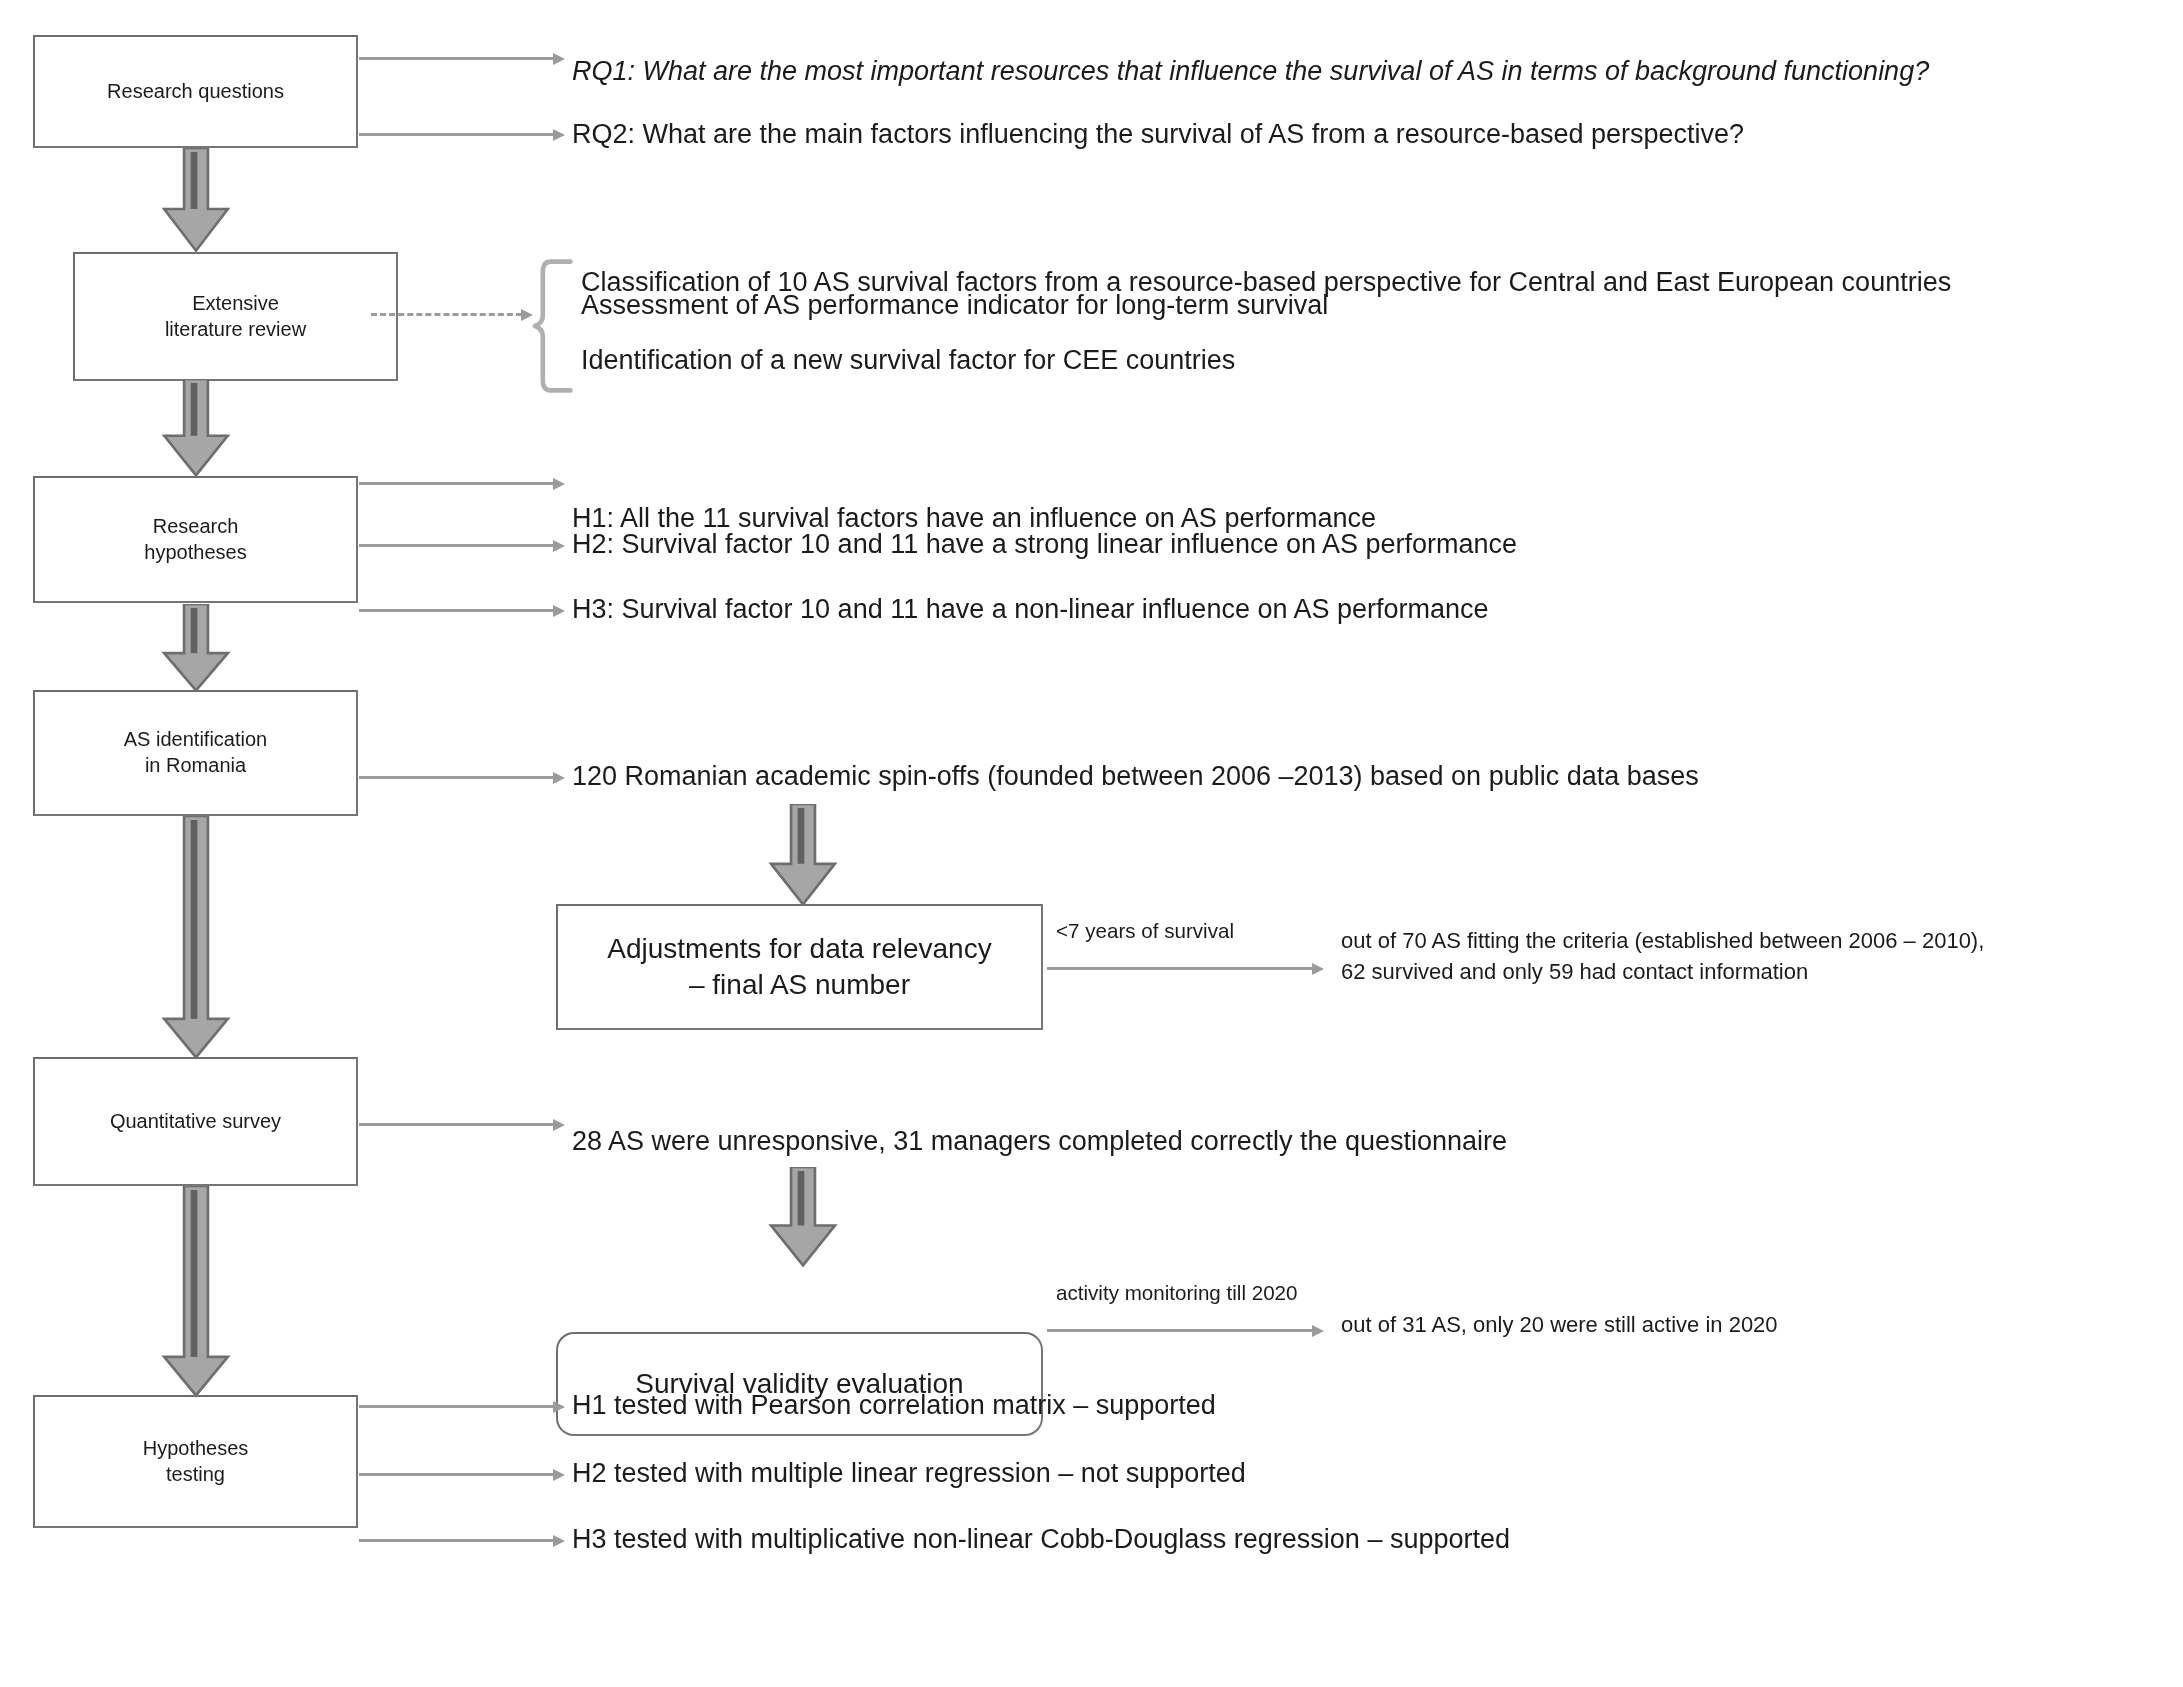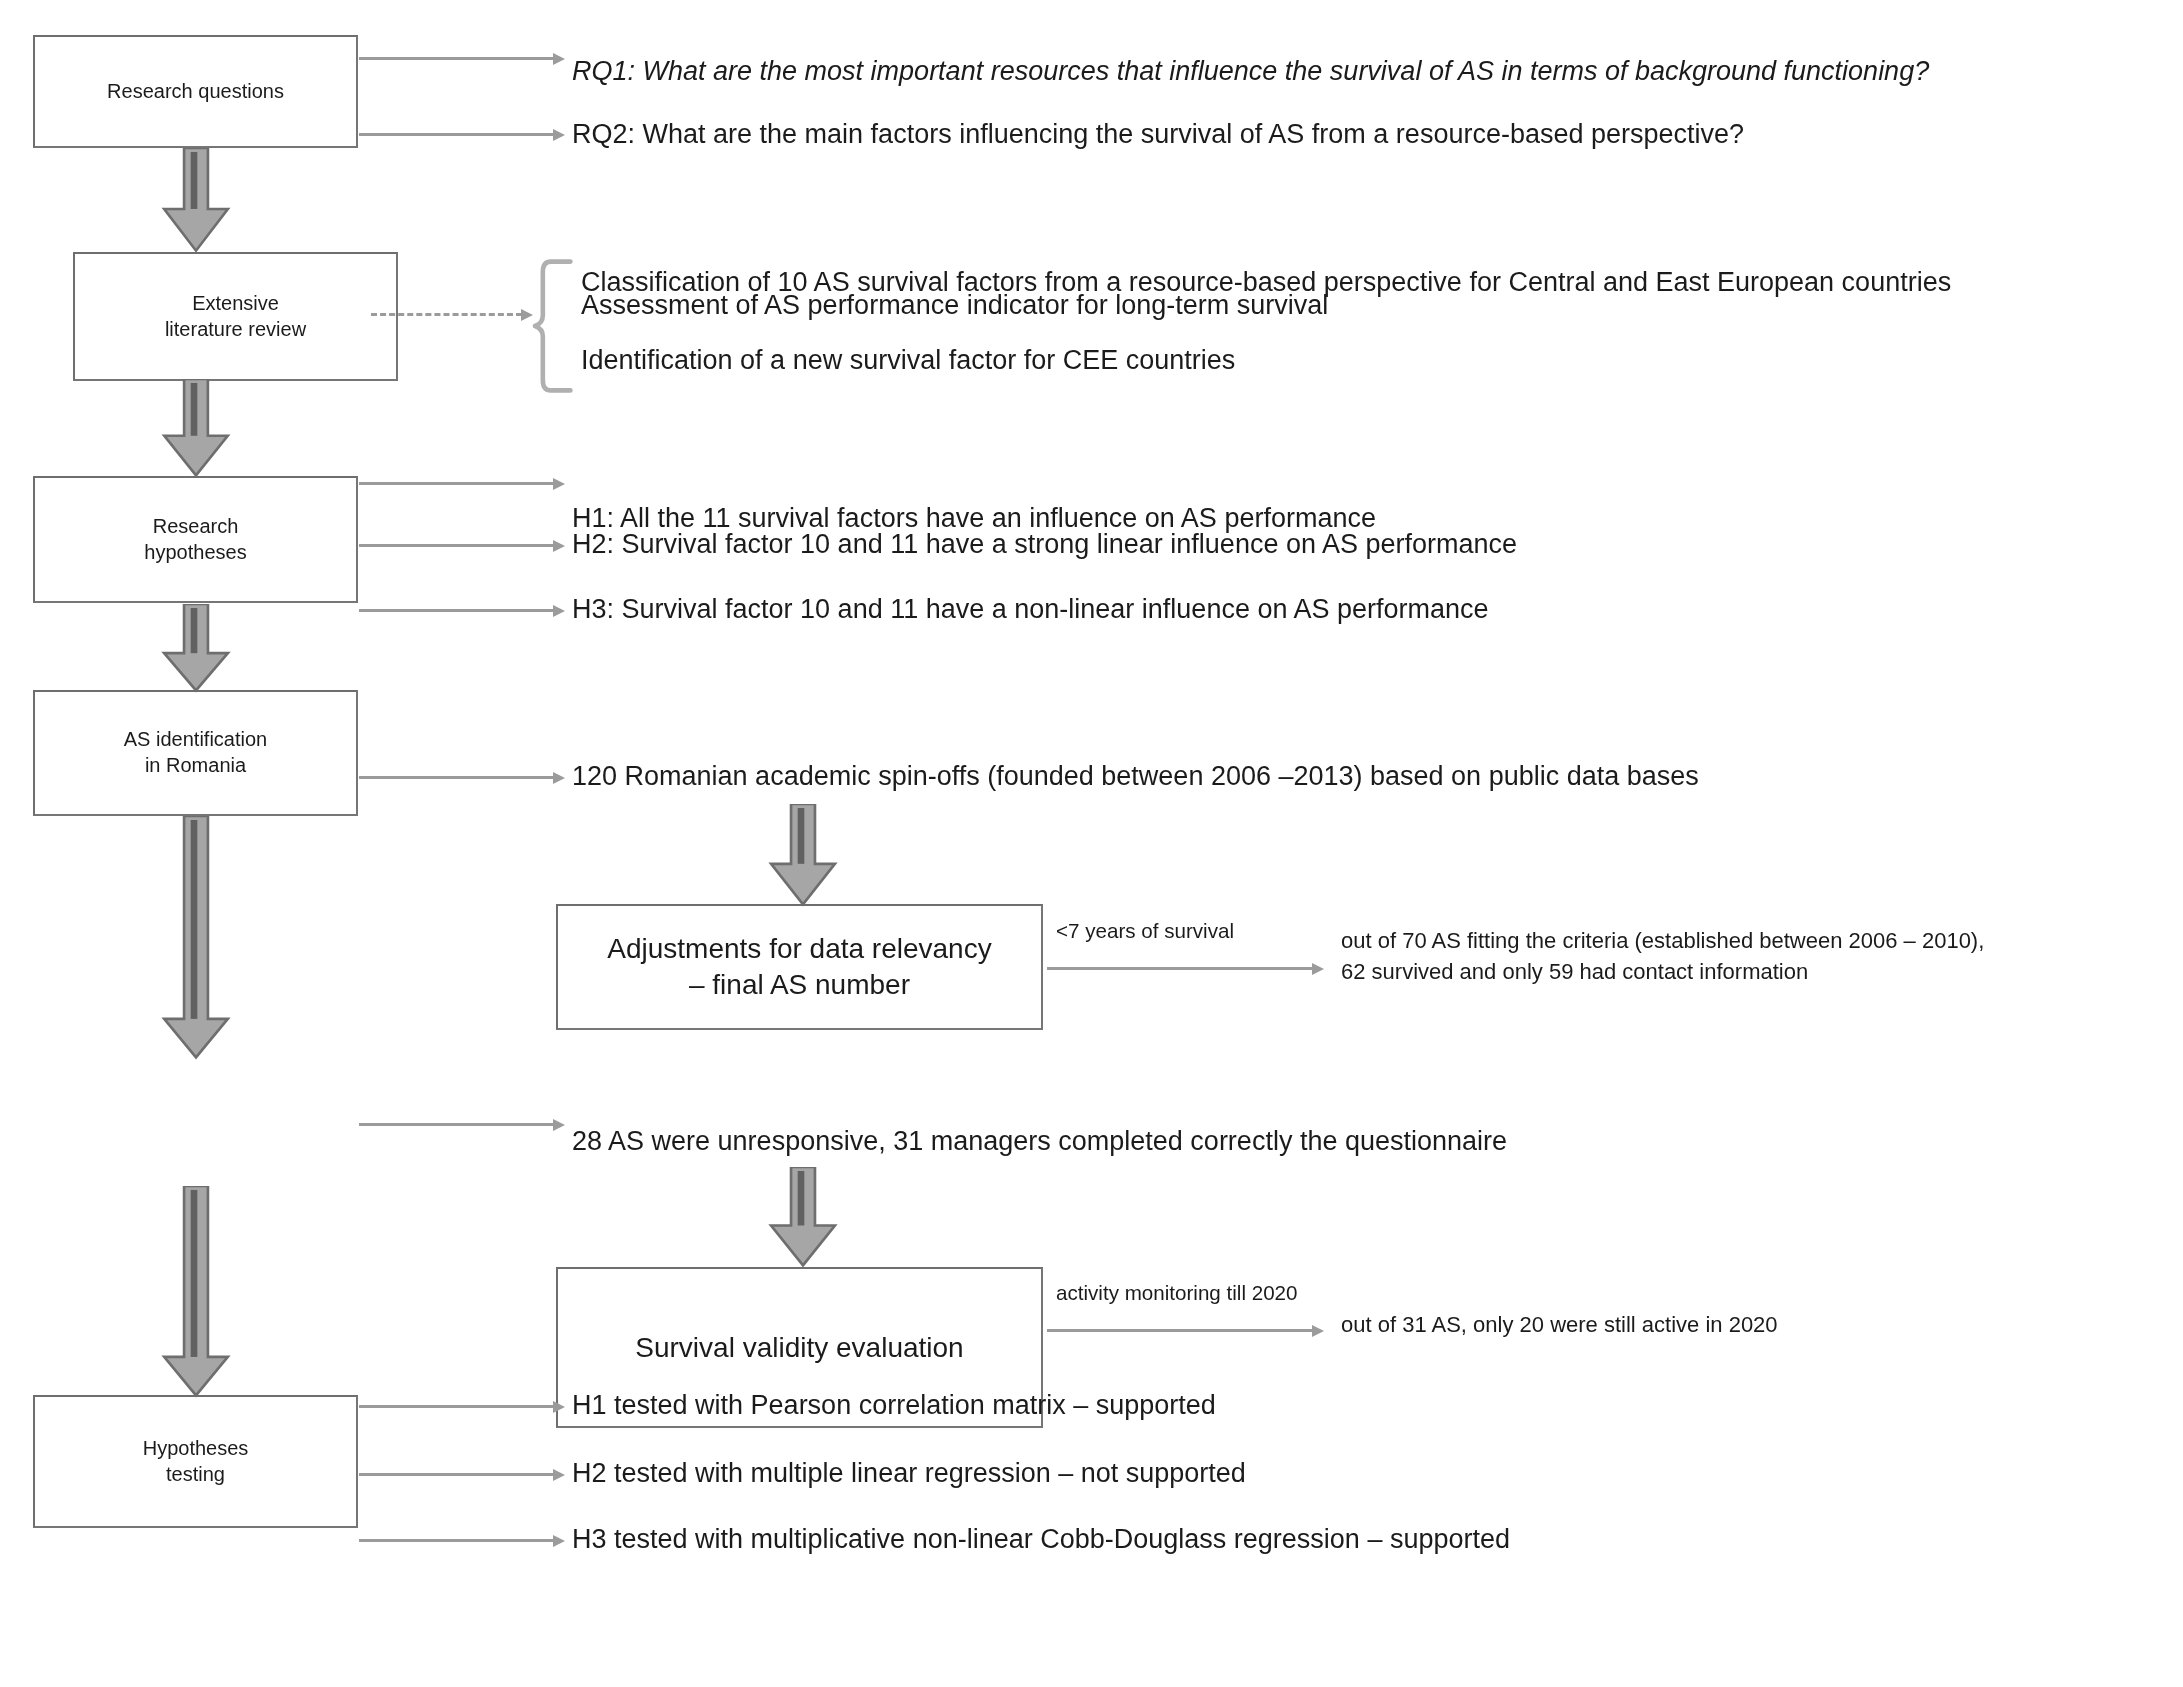--- a/index.html
+++ b/index.html
@@ -113,32 +113,35 @@
   <div class="box main" style="left:33px; top:476px; width:325px; height:127px;">
     <span class="boxtext">Research
 hypotheses</span>
   </div>
 
   <div class="box main" style="left:33px; top:690px; width:325px; height:126px;">
     <span class="boxtext">AS identification
 in Romania</span>
   </div>
 
+  <div class="box main" style="left:33px; top:1057px; width:325px; height:129px;">
+    <span class="boxtext">Quantitative survey</span>
+  </div>
 
   <div class="box main" style="left:33px; top:1395px; width:325px; height:133px;">
     <span class="boxtext">Hypotheses
 testing</span>
   </div>
 
   <div class="box sub" style="left:556px; top:904px; width:487px; height:126px;">
     <span class="boxtext">Adjustments for data relevancy
 – final AS number</span>
   </div>
 
-  <div class="box sub" style="left:556px; top:1267px; width:487px; height:161px;">
+  <div class="box sub" style="left:556px; top:1332px; width:487px; height:104px;border-radius:18px;">
     <span class="boxtext">Survival validity evaluation</span>
   </div>
 
   <svg class="blockarrow" style="left:156px; top:148px;" width="80" height="106" viewBox="0 0 120 160">
     <polygon points="42,0 78,0 78,92 108,92 60,155 12,92 42,92" fill="#a6a6a6" stroke="#6e6e6e" stroke-width="4"></polygon>
     <rect x="52" y="6" width="10" height="86" fill="#4a4a4a" opacity="0.75"></rect>
   </svg>
 
   <svg class="blockarrow" style="left:156px; top:379px;" width="80" height="99" viewBox="0 0 120 150">
     <polygon points="42,0 78,0 78,86 108,86 60,146 12,86 42,86" fill="#a6a6a6" stroke="#6e6e6e" stroke-width="4"></polygon>

